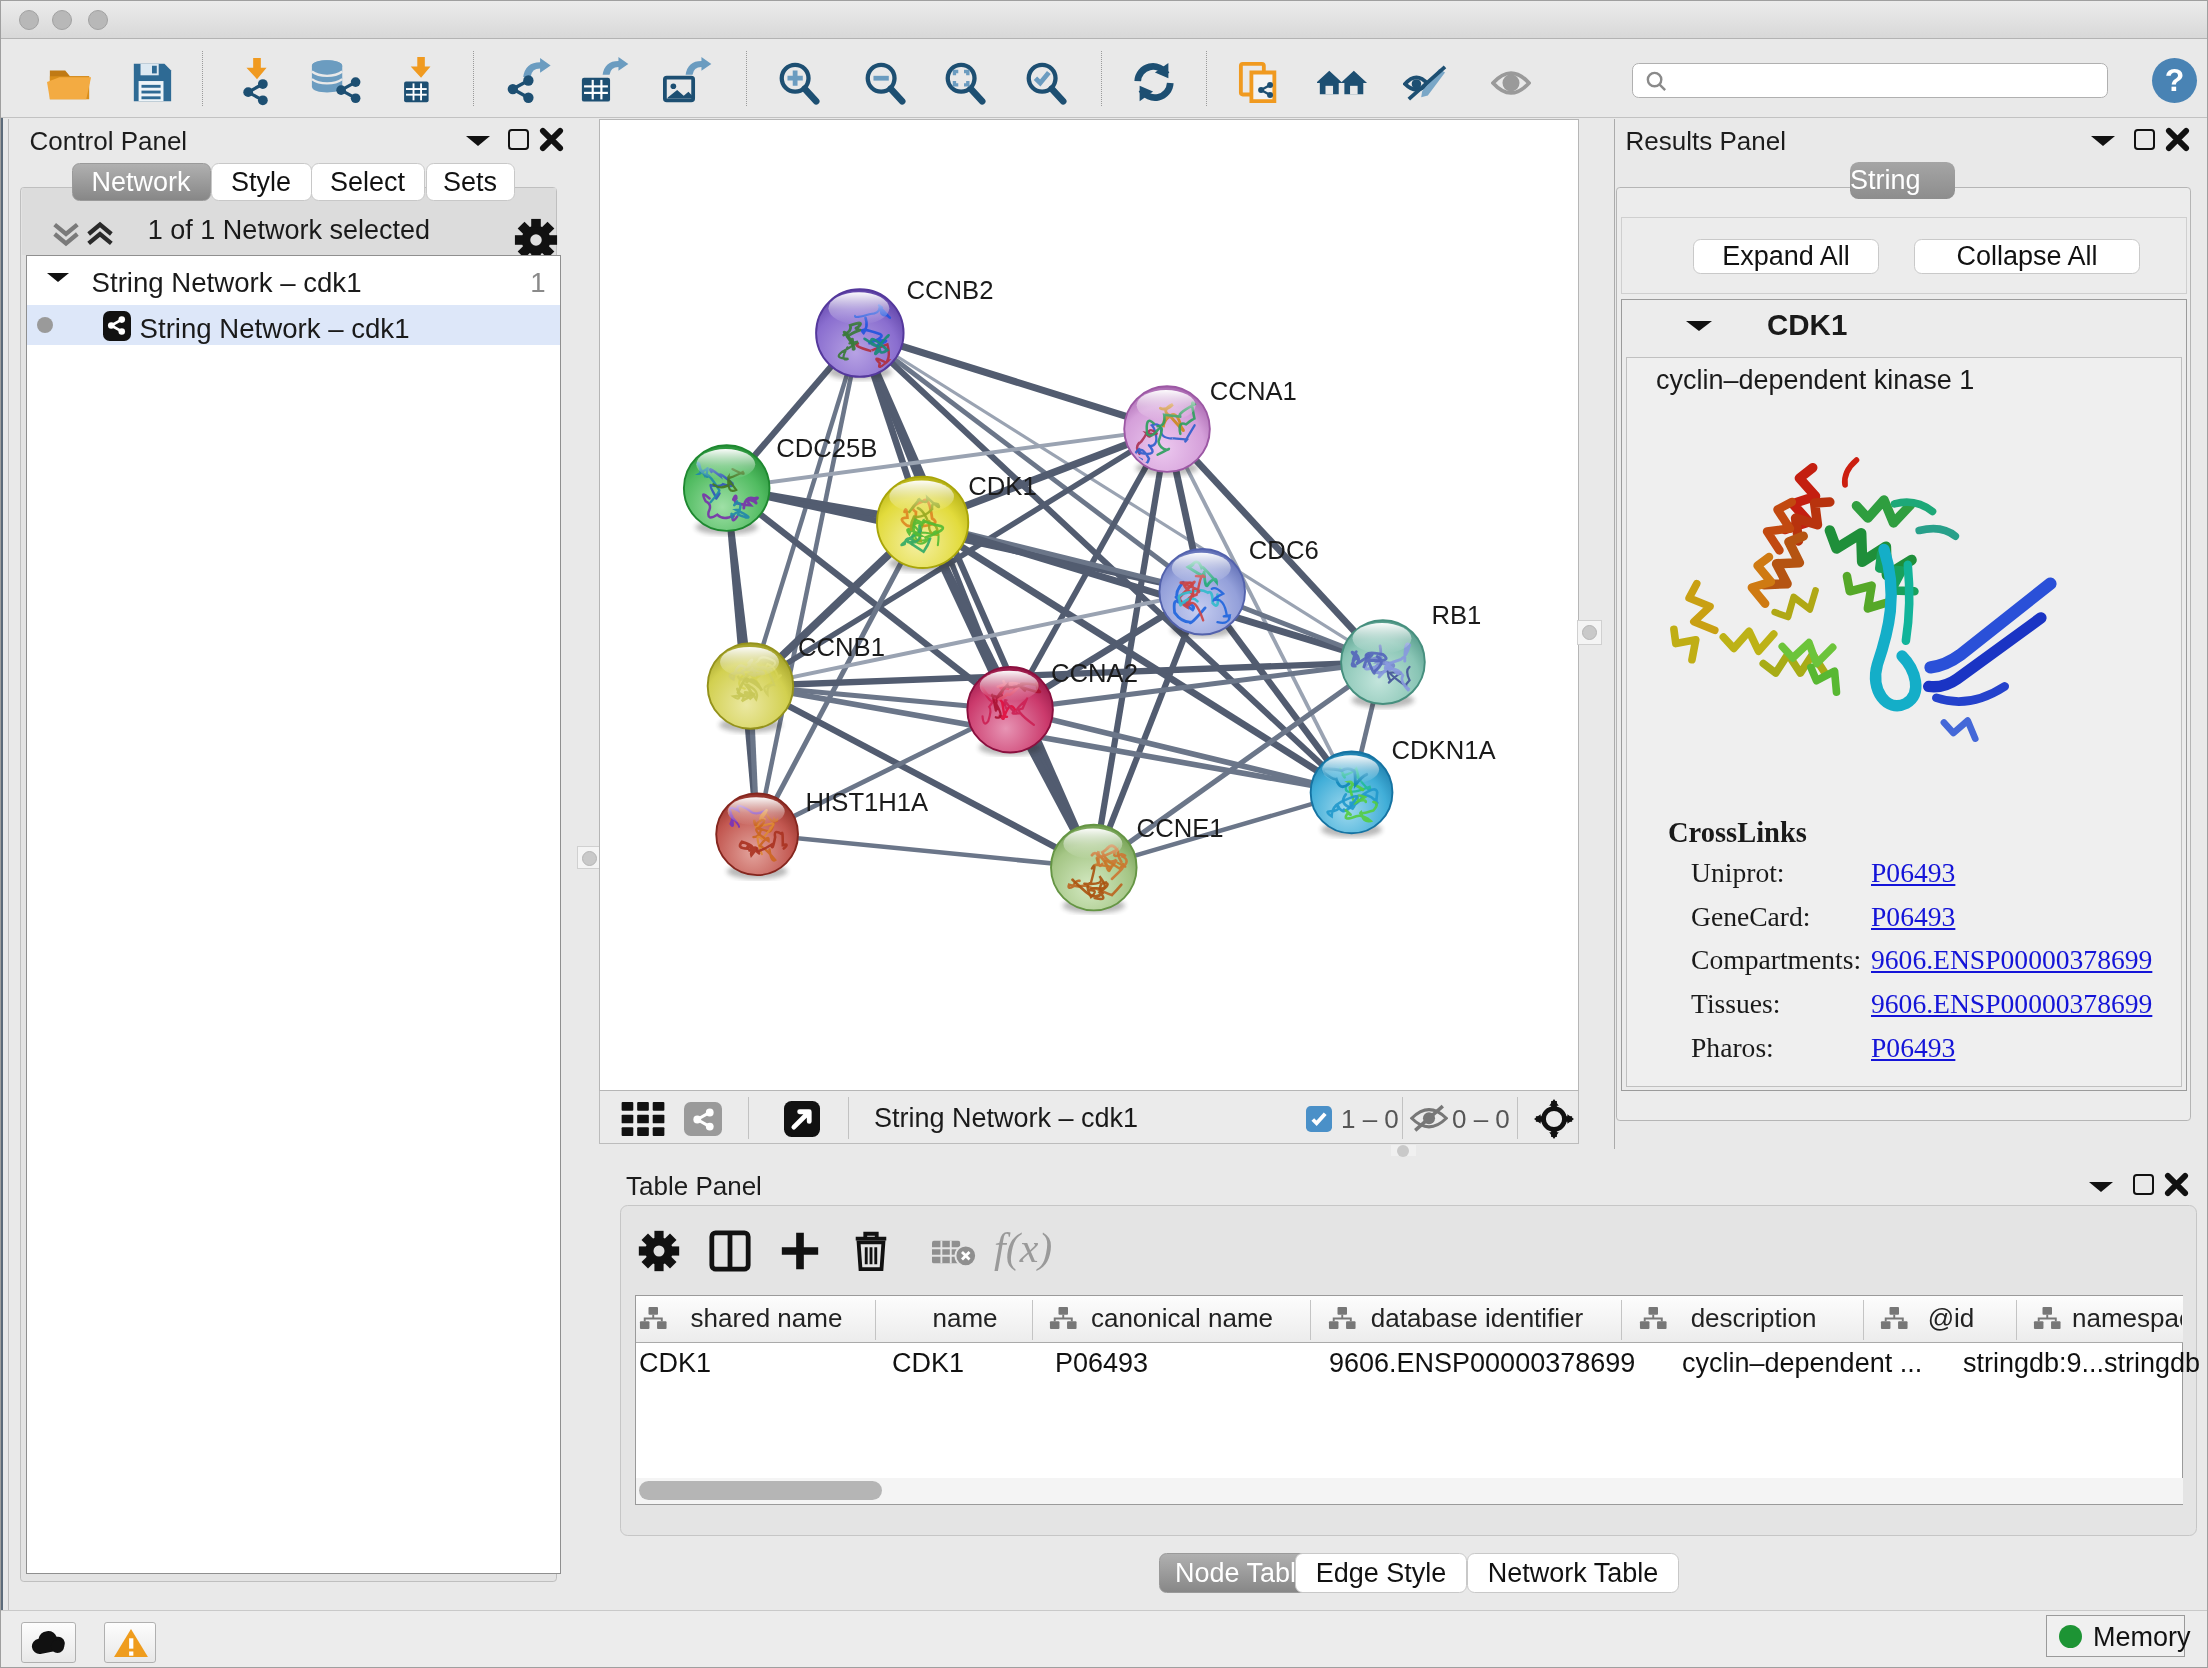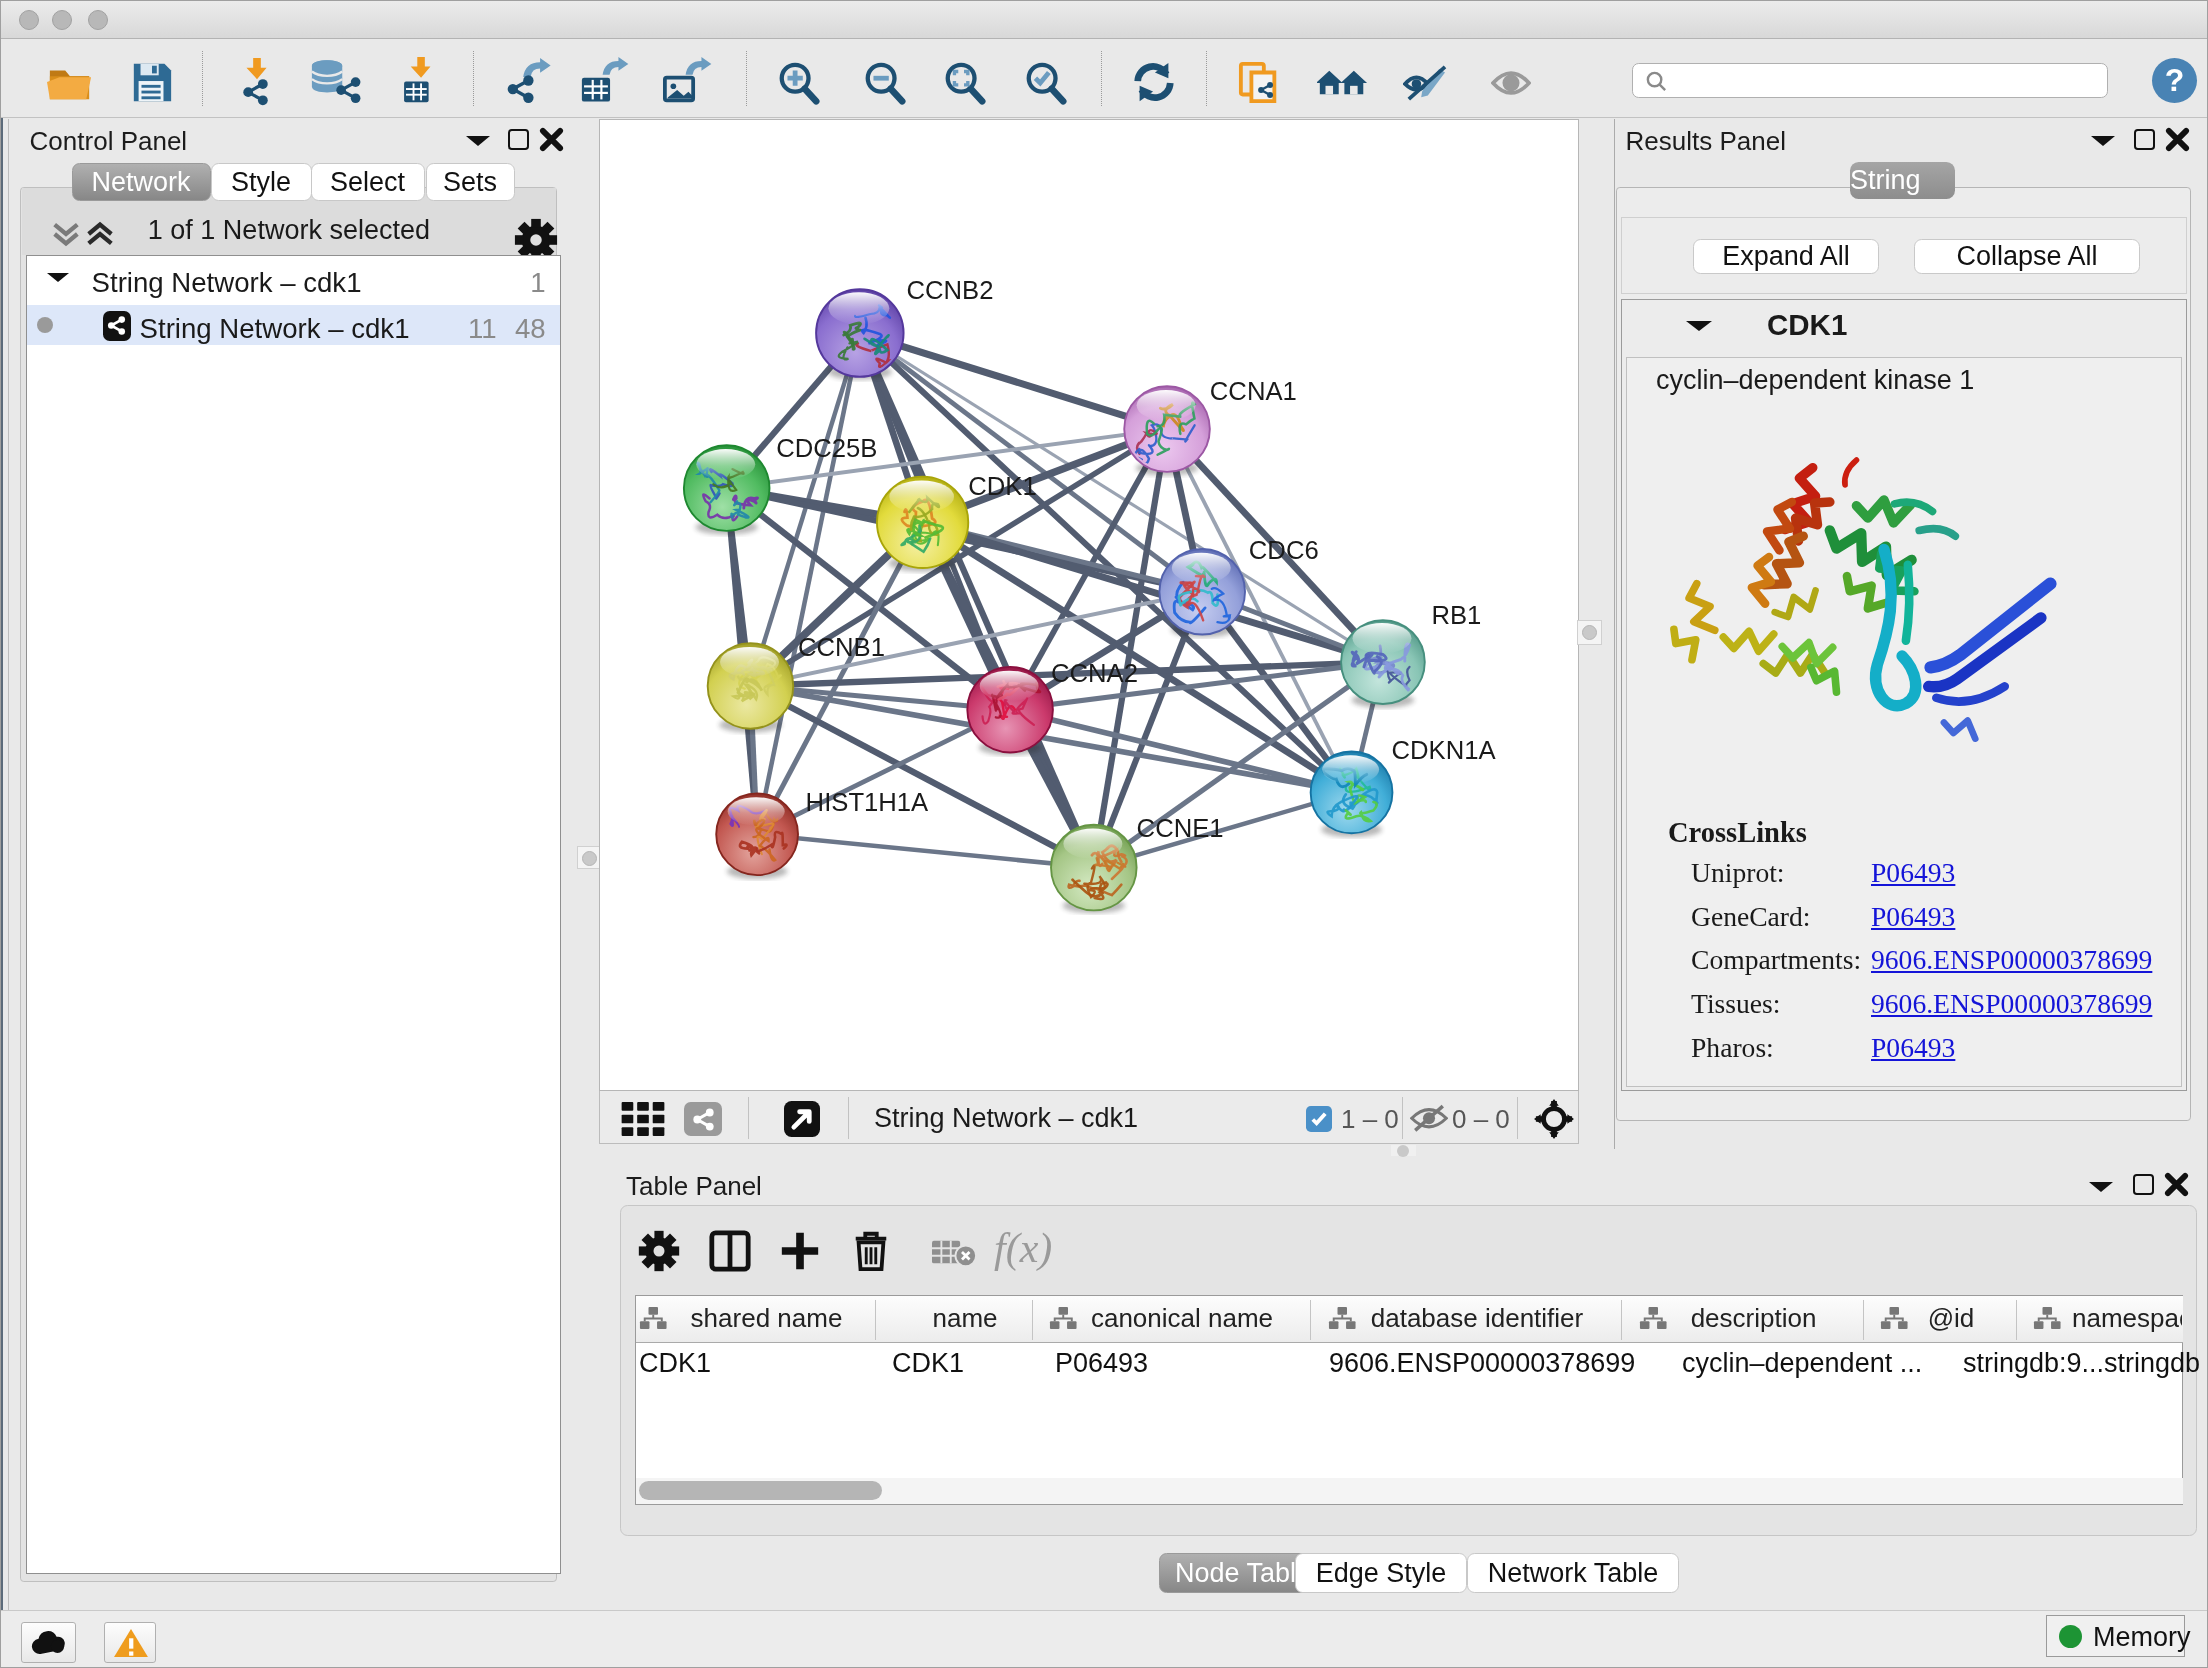--- a/index.html
+++ b/index.html
@@ -205,22 +205,20 @@
           <svg width="21" height="21" style="position:absolute;left:3.8px;top:4.8px" viewBox="0 0 32 32">
             <g fill="#fff">
               <circle cx="8" cy="16" r="5"></circle>
               <circle cx="24" cy="7" r="5"></circle>
               <circle cx="24" cy="25" r="5"></circle>
               <path d="M8 16 L24 7 M8 16 L24 25" stroke="#fff" stroke-width="4"></path>
             </g>
           </svg>
         </div>
         <div class="abs" style="left:113px;top:7.6px;font-size:27.6px">String Network – cdk1</div>
-        <div class="abs" style="left:0;top:7.6px;width:470px;text-align:right;font-size:27.6px;color:#8a8a8a">11</div>
-        <div class="abs" style="left:0;top:7.6px;width:519px;text-align:right;font-size:27.6px;color:#8a8a8a">48</div>
       </div>
     </div>
   </div>
 <div class="abs" style="left:577px;top:846px;width:23px;height:23px;background:#f4f4f4;border:1px solid #d0d0d0">
     <div class="abs" style="left:3.8px;top:3.8px;width:15px;height:15px;border-radius:50%;background:#c9c9c9;border:1px solid #b5b5b5"></div>
   </div>
 <div class="abs" style="left:599px;top:119px;width:980px;height:972px;background:#fff;border:1px solid #b6b6b6">
     <svg width="980" height="972" viewBox="0 0 1030 1022" style="position:absolute;left:0;top:0">
       <defs>
         <radialGradient id="gCCNB2" cx="0.45" cy="0.72" r="0.78">

